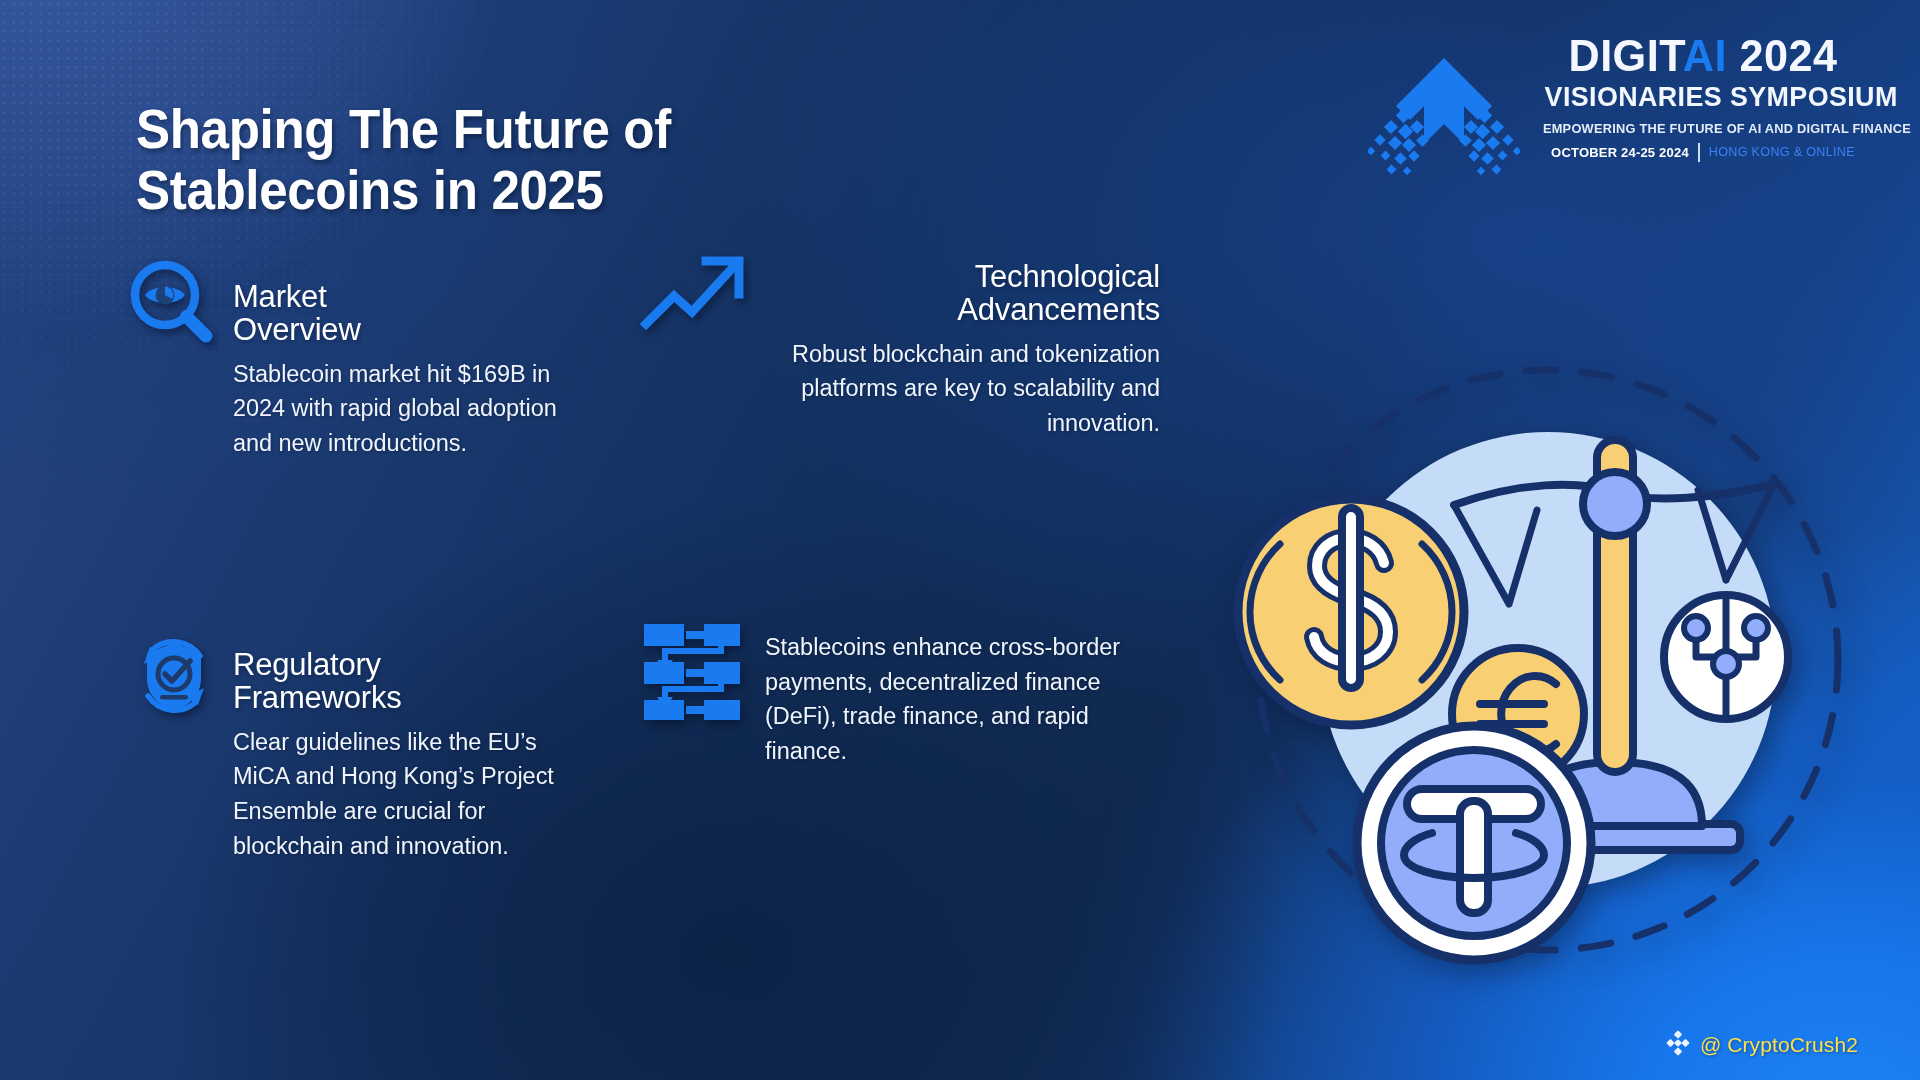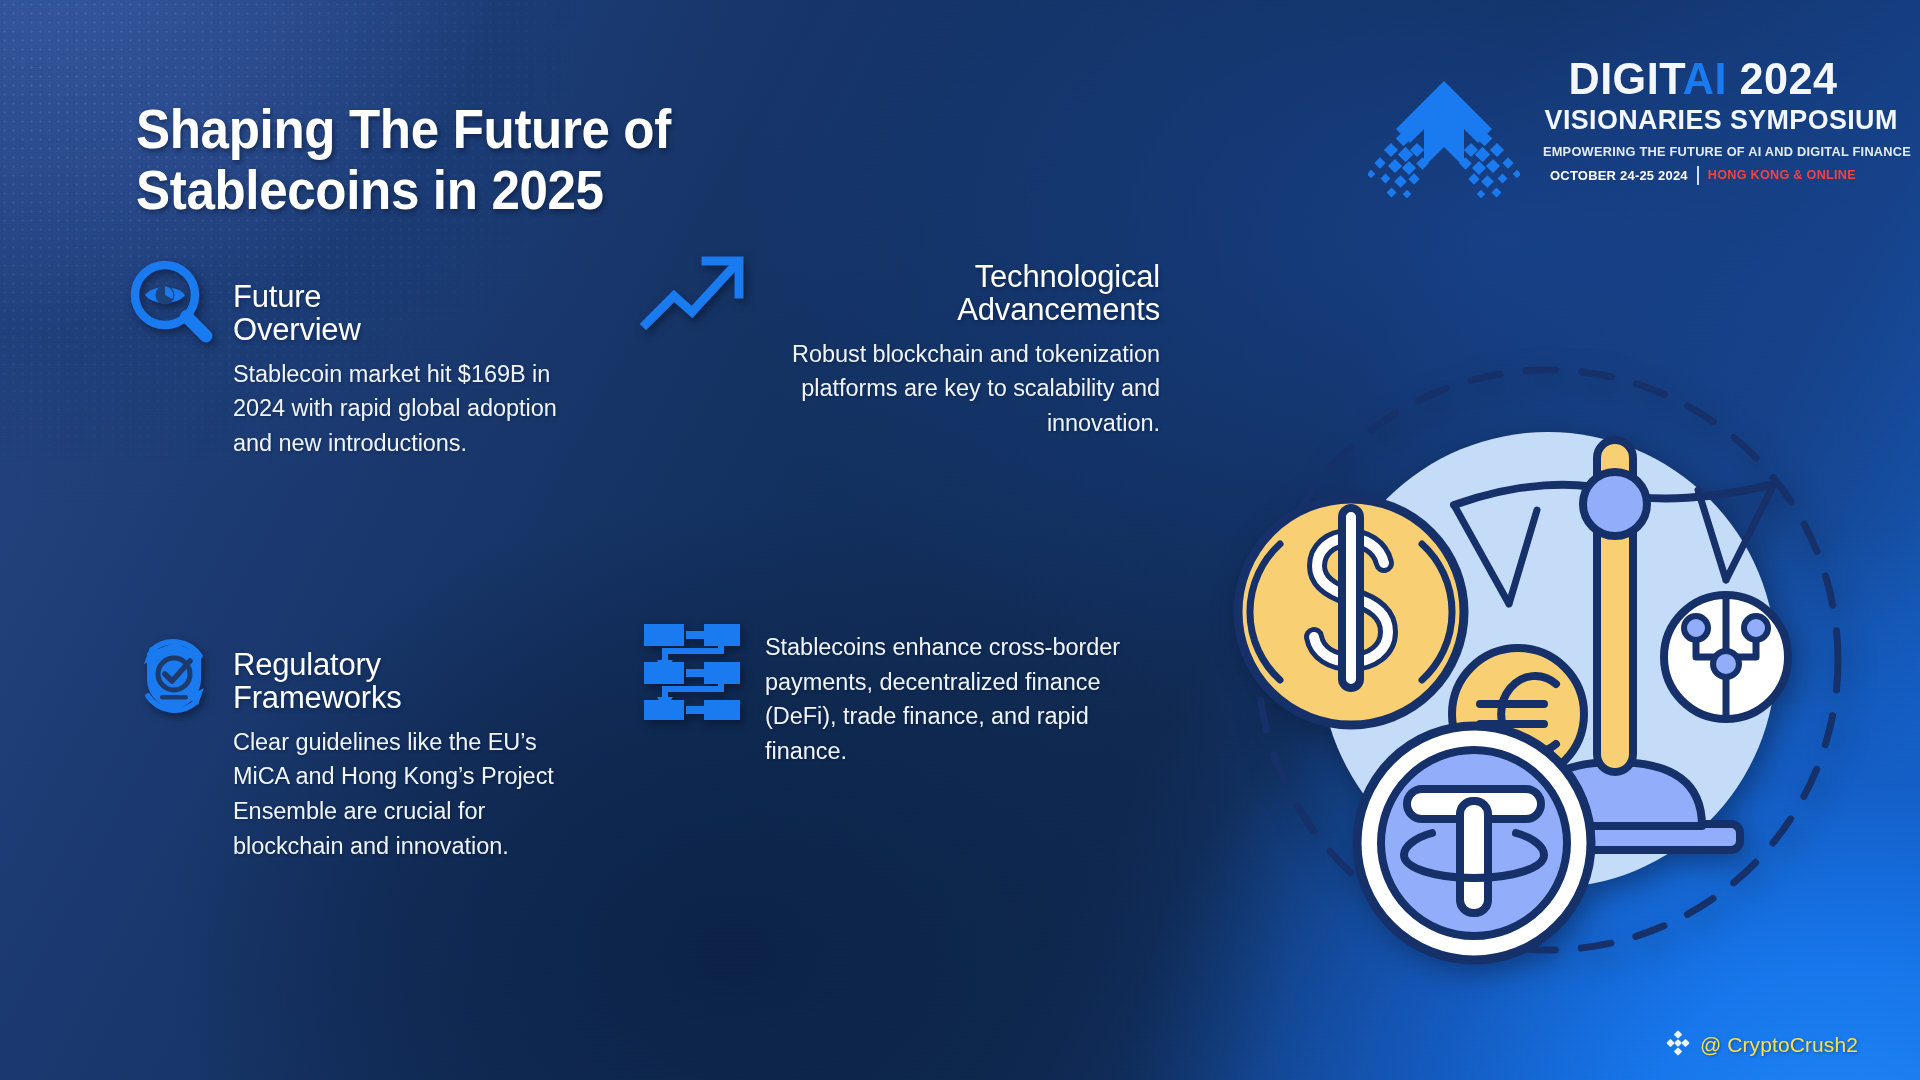--- a/index.html
+++ b/index.html
@@ -41,21 +41,21 @@
   #page-title{
     position:absolute;left:136px;top:62px;width:820px;
     font-size:55px;line-height:1.12;font-weight:700;color:#ffffff;
     letter-spacing:-0.4px;
     transform:scaleX(.93);transform-origin:left top;
     text-shadow:2px 3px 5px rgba(4,16,40,.48);
     white-space:pre-line;
   }
 
   
-  #event-logo{position:absolute;right:52px;top:34px;width:500px;height:168px;margin-top:23px;}
+  #event-logo{position:absolute;right:52px;top:34px;width:500px;height:168px;}
   .logo-mark{position:absolute;left:0;top:14px;width:152px;height:140px;}
   .logo-text{position:absolute;left:170px;top:0;width:330px;text-align:center;}
   .logo-line1{
     font-size:45px;font-weight:700;line-height:0.98;color:#f4f7fd;
     letter-spacing:0.5px;white-space:nowrap;
     transform:scaleX(.96);transform-origin:center top;
   }
   .logo-line1 .ai{color:#1a7af0;}
   .logo-line2{
     font-size:28px;font-weight:700;line-height:1.06;color:#f2f6fd;
@@ -65,21 +65,21 @@
   .logo-line3{
     font-size:13.2px;font-weight:700;color:#e3ecf9;letter-spacing:0.25px;
     margin-top:9px;white-space:nowrap;
     transform:scaleX(.97);transform-origin:center top;
   }
   .logo-line4{
     margin-top:7px;display:flex;align-items:center;justify-content:center;gap:9px;white-space:nowrap;
   }
   .logo-date{font-size:13px;font-weight:700;color:#ffffff;letter-spacing:0.2px;}
   .logo-divider{width:2px;height:19px;background:#cfe0f7;display:inline-block;}
-  .logo-place{font-size:12.6px;font-weight:700;color:#ef4444;letter-spacing:0.3px;}
+  .logo-place{font-size:12.6px;font-weight:400;color:#3b82f6;letter-spacing:0.3px;}
 
   
   .feature{position:absolute;display:flex;gap:0;}
   .f-icon{flex:0 0 auto;position:relative;}
   .f-body{flex:1 1 auto;}
   .f-title{
     font-size:31px;font-weight:400;line-height:1.08;color:#ffffff;
     letter-spacing:-0.2px;margin:0 0 10px 0;white-space:pre-line;
     text-shadow:1px 2px 4px rgba(4,16,40,.38);
   }
@@ -192,21 +192,21 @@
         <g fill="none" stroke="#1a7af0" stroke-width="8.5">
           <circle cx="37" cy="37" r="30"></circle>
         </g>
         <path d="M58.5 58.5 L78 78" stroke="#1a7af0" stroke-width="13" stroke-linecap="round"></path>
         <path d="M17 37 C24 26.5, 50 26.5, 57 37 C50 47.5, 24 47.5, 17 37 Z" fill="#1a7af0"></path>
         <circle cx="37" cy="37" r="9.5" fill="#1d4278"></circle>
         <path d="M37 37 L37 28.5 A8.5 8.5 0 0 1 44.2 41 Z" fill="#1a7af0"></path>
       </svg>
     </div>
     <div class="f-body">
-      <div class="f-title">Future
+      <div class="f-title">Market
 Overview</div>
       <div class="f-desc">Stablecoin market hit $169B in 2024 with rapid global adoption and new introductions.</div>
     </div>
   </div>
 
   <div class="feature" id="feature-regulatory">
     <div class="f-icon">
       <svg class="icon-svg" width="92" height="92" viewBox="0 0 92 92" aria-hidden="true">
 
         <path d="M24 20 A32 32 0 0 1 72 26" fill="none" stroke="#1a7af0" stroke-width="5.5" stroke-linecap="round"></path>

